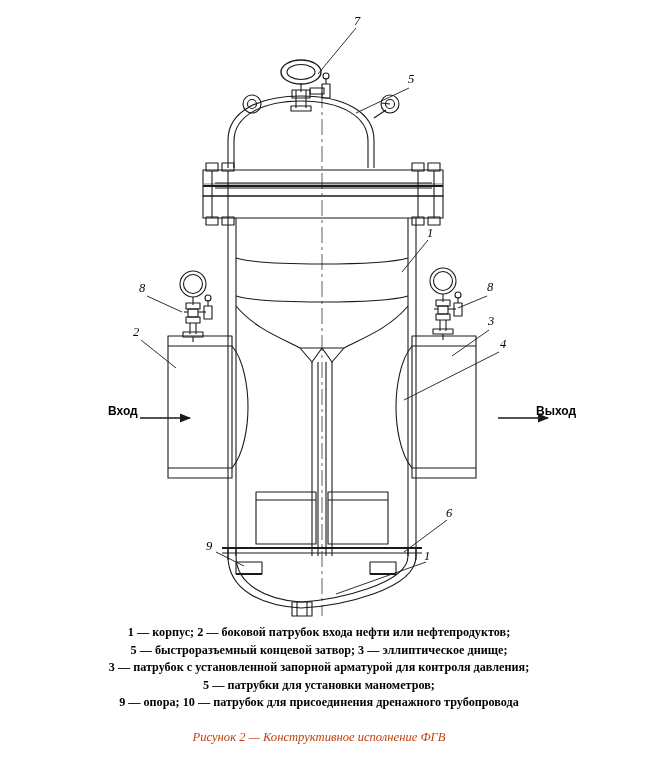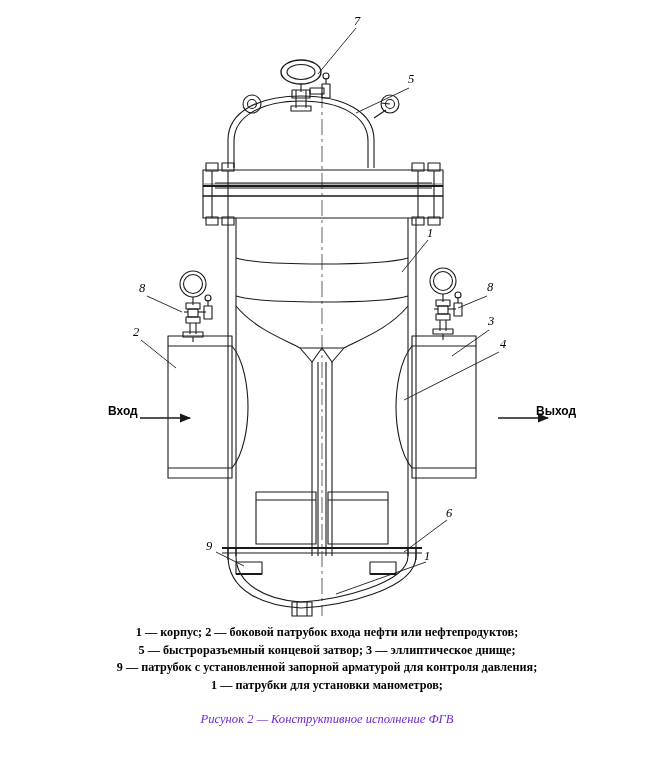--- a/index.html
+++ b/index.html
@@ -22,39 +22,39 @@
   }
   #drawing {
     position: absolute;
     left: 0;
     top: 0;
     width: 646px;
     height: 620px;
   }
   .caption-block {
     position: absolute;
-    left: 8px;
+    left: 0;
     top: 624px;
     width: 638px;
     text-align: center;
   }
   .legend-line {
     font-family: "Liberation Serif", serif;
     font-size: 12.2px;
     font-weight: bold;
     line-height: 17.6px;
     white-space: nowrap;
     color: #000;
   }
   .figure-title {
     margin-top: 18px;
     font-family: "Liberation Serif", serif;
     font-size: 12.6px;
     font-style: italic;
-    color: #6d28d9;
+    color: #c2410c;
   }
   .flow-label {
     position: absolute;
     font-family: "Liberation Sans", sans-serif;
     font-size: 12px;
     font-weight: bold;
     color: #000;
   }
   #label-in { left: 108px; top: 404px; }
   #label-out { left: 536px; top: 404px; }
@@ -283,18 +283,19 @@
   <span class="callout" style="left:446px; top:506px;">6</span>
   <span class="callout" style="left:206px; top:539px;">9</span>
   <span class="callout" style="left:424px; top:549px;">1</span>
 
   <span class="flow-label" id="label-in">Вход</span>
   <span class="flow-label" id="label-out">Выход</span>
 
   <div class="caption-block">
     <div class="legend-line">1 — корпус; 2 — боковой патрубок входа нефти или нефтепродуктов;</div>
     <div class="legend-line">5 — быстроразъемный концевой затвор; 3 — эллиптическое днище;</div>
-    <div class="legend-line">9 — патрубок с установленной запорной арматурой для контроля давления;</div>
-    <div class="legend-line">1 — патрубки для установки манометров;</div>
+    <div class="legend-line">3 — патрубок с установленной запорной арматурой для контроля давления;</div>
+    <div class="legend-line">5 — патрубки для установки манометров;</div>
+    <div class="legend-line">9 — опора; 10 — патрубок для присоединения дренажного трубопровода</div>
     <div class="figure-title">Рисунок 2 — Конструктивное исполнение ФГВ</div>
   </div>
 
 </div>
 
 </body></html>

